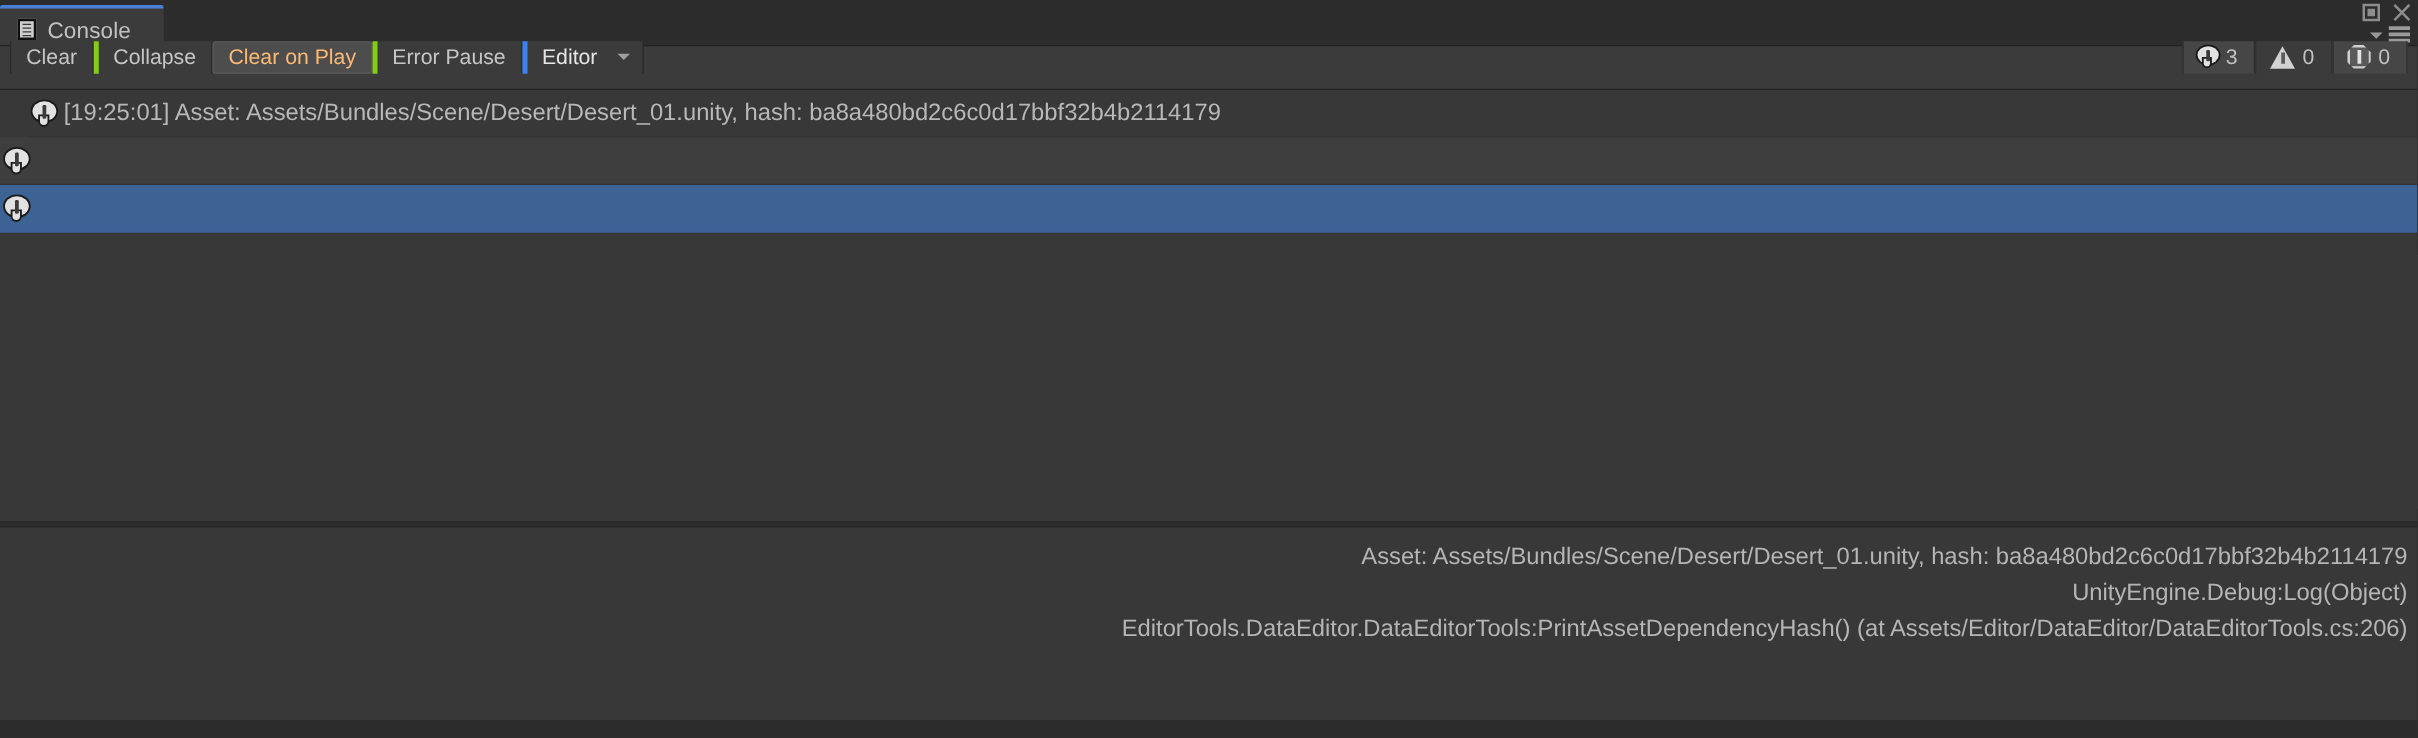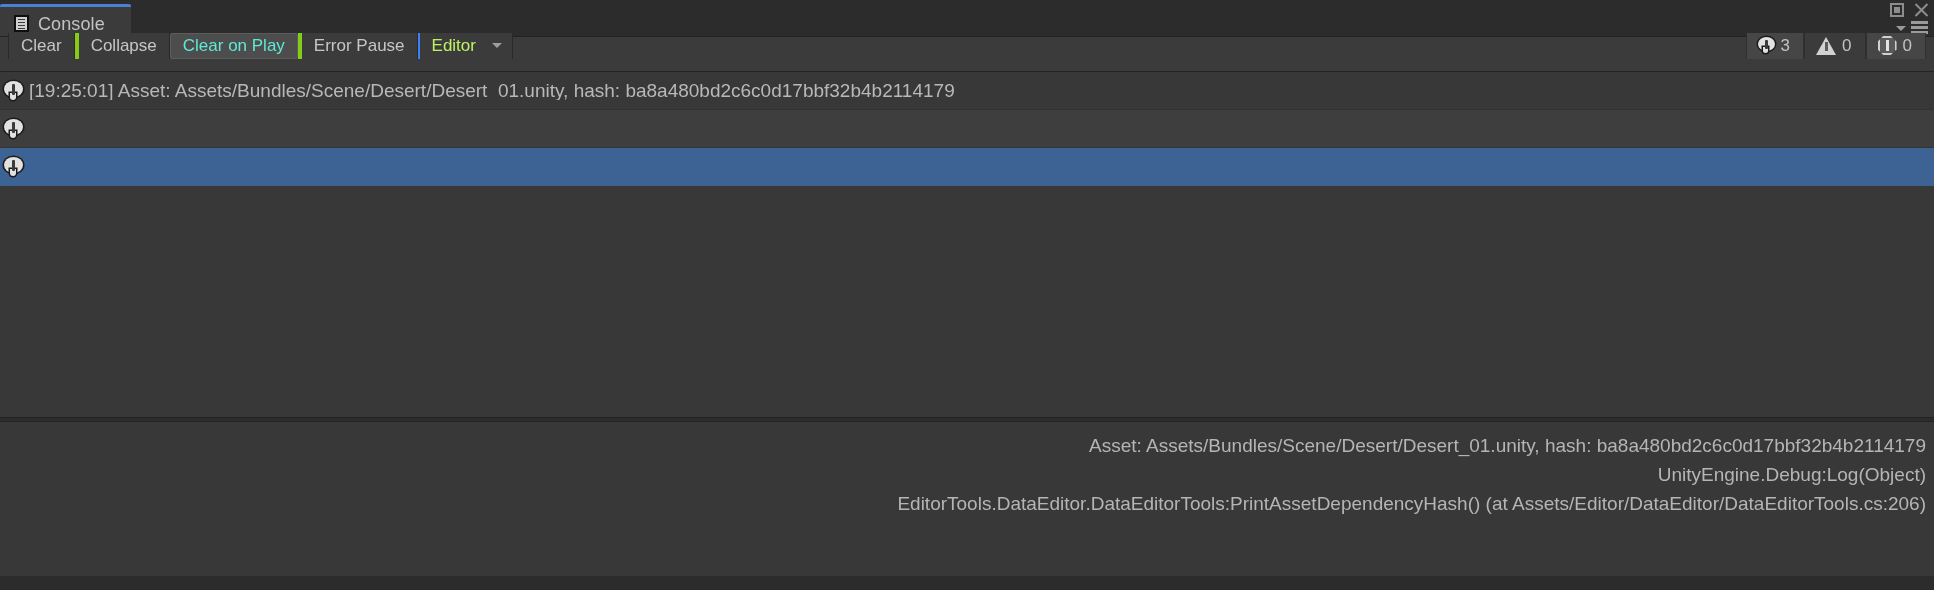--- a/index.html
+++ b/index.html
@@ -132,31 +132,31 @@
     border-left: 4px solid #84cc16;
     border-right: 1px solid #2a2a2a;
     white-space: nowrap;
     line-height: 1;
   }
   .tb-btn.first { border-left: 1px solid #2a2a2a; }
   .tb-btn.active {
     background: #4d4d4d;
     border: 1px solid #5c5c5c;
     border-radius: 2px;
-    color: #5eead4;
+    color: #fdba74;
   }
   .tb-dropdown {
     height: 26px;
     padding: 0 10px 0 12px;
     display: flex;
     align-items: center;
     gap: 16px;
-    color: #bef264;
+    color: #e5e5e5;
     font-size: 17px;
-    border-left: 2px solid #3b82f6;
+    border-left: 4px solid #3b82f6;
     border-right: 1px solid #2a2a2a;
     background: #3b3b3b;
   }
   .tb-dropdown .ic-arrow {
     width: 0; height: 0;
     border-left: 5px solid transparent;
     border-right: 5px solid transparent;
     border-top: 5px solid #9e9e9e;
   }
 
@@ -264,21 +264,21 @@
     align-items: center;
     gap: 6px;
     height: 38px;
     padding-left: 4px;
     color: #b8b8b8;
     font-size: 19px;
     line-height: 1;
     white-space: nowrap;
     border-bottom: 1px solid #333333;
   }
-  .logrow.odd  { background: #383838; }
+  .logrow.odd  { background: #383838; margin-left: 22px; }
   .logrow.even { background: #3e3e3e; }
   .logrow.selected {
     background: #3d6294;
     color: #c9cfd8;
     border-bottom: 1px solid #3d6294;
   }
   .logrow .msg { overflow: hidden; text-overflow: clip; }
 
   
   .splitter {

